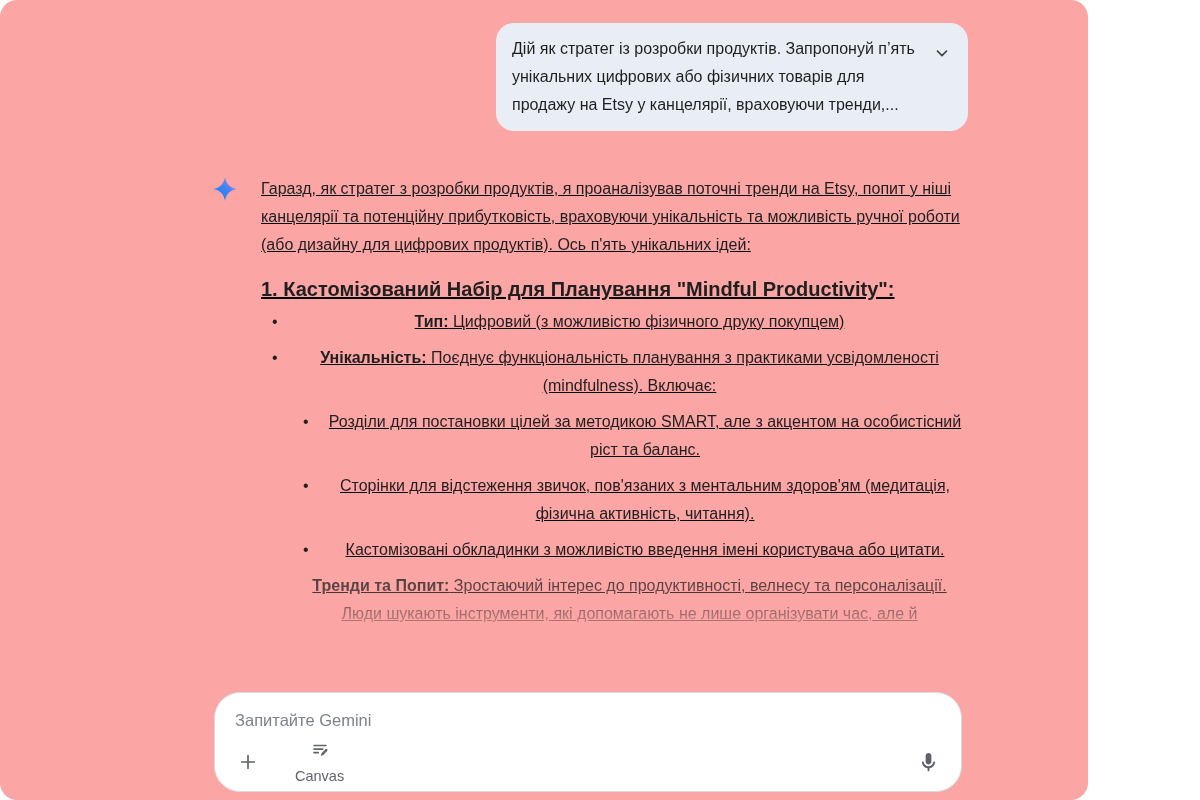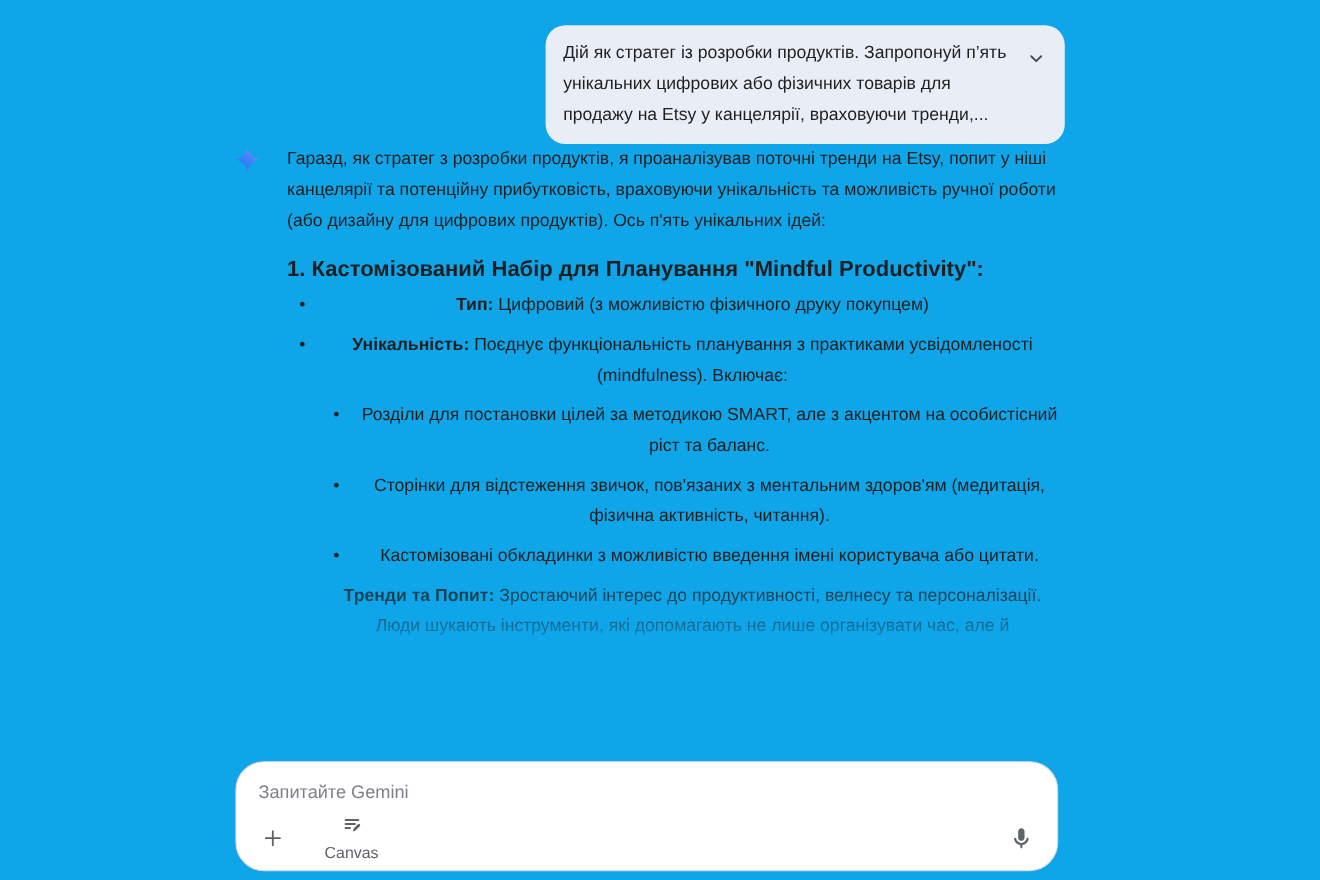--- a/index.html
+++ b/index.html
@@ -3,24 +3,25 @@
 <meta charset="utf-8">
 <style>
   html, body {
     margin: 0;
     padding: 0;
     background: #ffffff;
     font-family: "Liberation Sans", "DejaVu Sans", sans-serif;
   }
   .viewport {
     position: relative;
-    width: 1200px;
+    width: 1088px;
     height: 800px;
-    background: #0ea5e9;
+    background: #fca5a5;
     overflow: hidden;
+    border-radius: 17px;
   }
   
   .chat {
     position: absolute;
     left: 213px;
     top: 23px;
     width: 755px;
   }
   .user-row {
     display: flex;
@@ -46,20 +47,22 @@
     border: none;
     background: transparent;
     padding: 0;
     cursor: pointer;
     display: flex;
     align-items: center;
     justify-content: center;
   }
   .response-row {
     display: flex;
+    margin-top: 44px;
+    text-decoration: underline;
   }
   .sparkle {
     width: 24px;
     height: 24px;
     flex: 0 0 24px;
     margin-top: 2px;
   }
   .response-body {
     margin-left: 24px;
     width: 707px;

